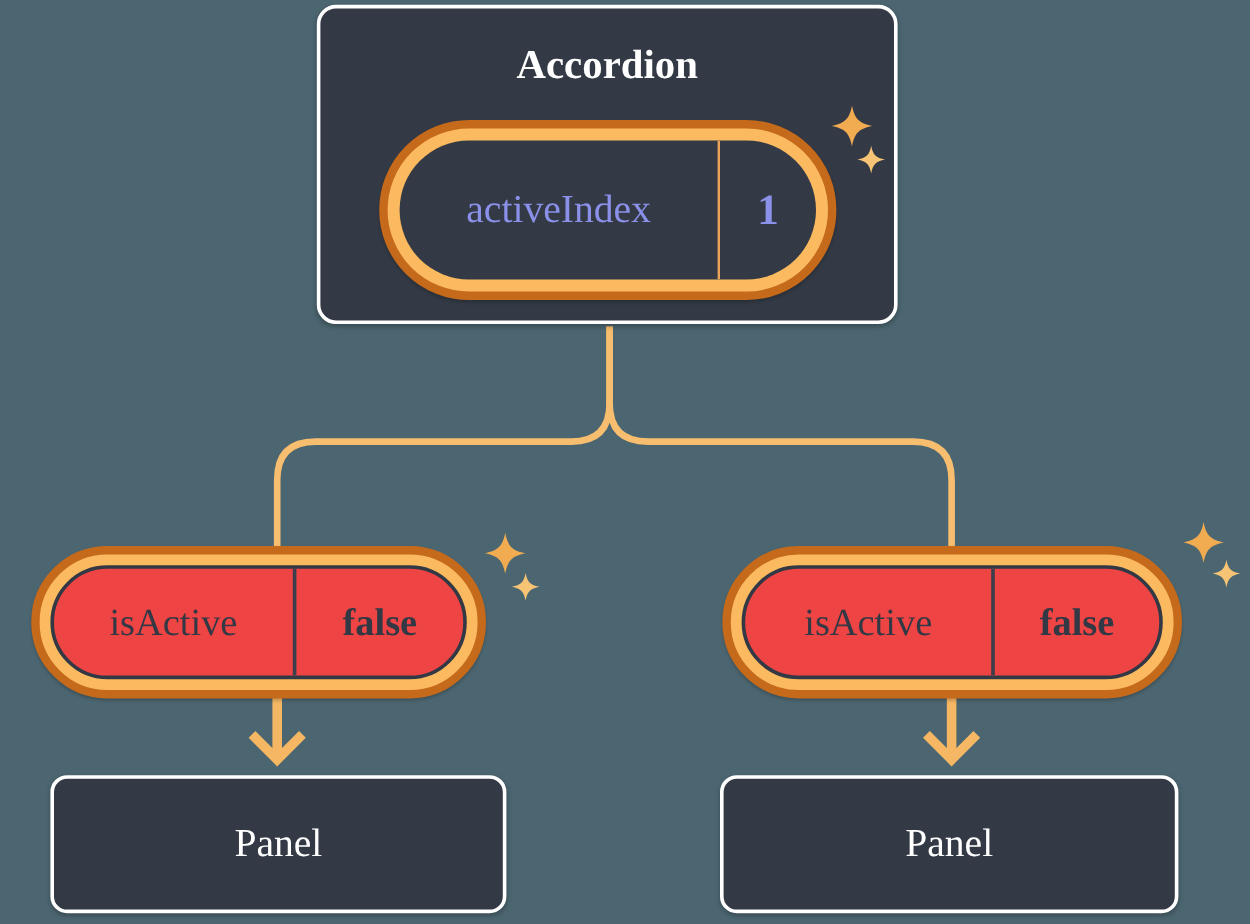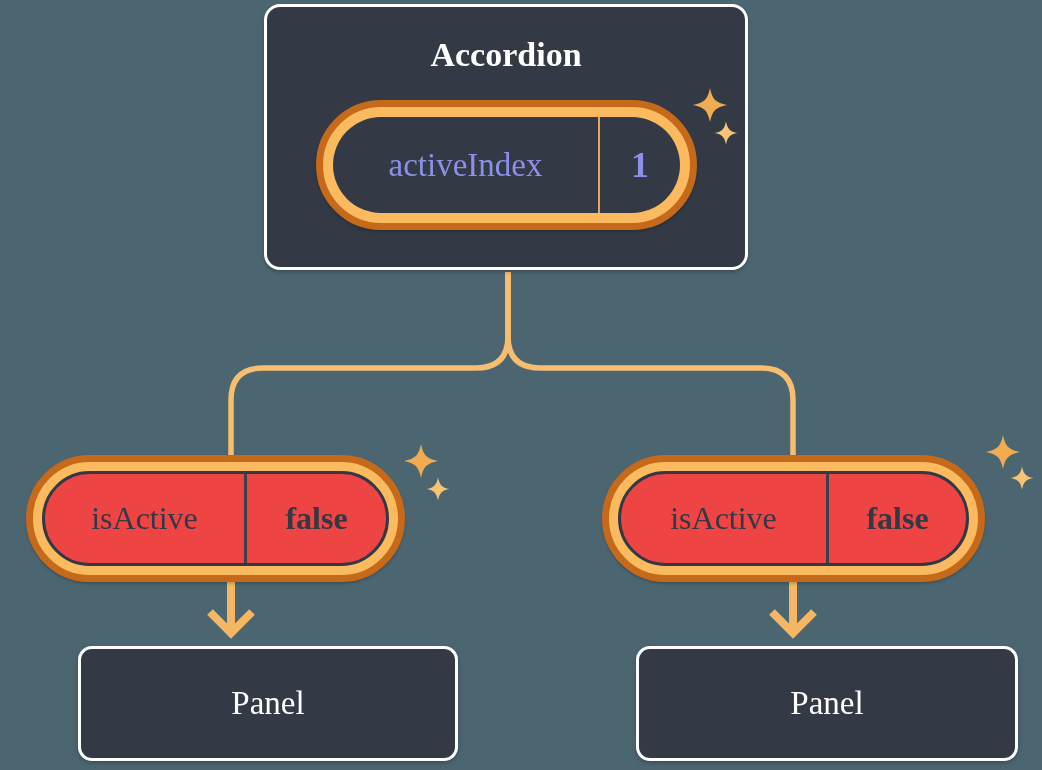--- a/index.html
+++ b/index.html
@@ -27,21 +27,21 @@
   }
 
   
   .ring {
     position:absolute; box-sizing:border-box;
     border:7px solid #C5691B; background:#FBBA5F;
     border-radius:999px; padding:9px;
     box-shadow:0 2px 3px rgba(0,0,0,.2);
     z-index:2;
   }
-  .top-ring { left:316px; top:100px; width:381px; height:130px; padding:10px; }
+  .top-ring { left:316px; top:100px; width:381px; height:150px; padding:10px; }
   .ring-inner {
     box-sizing:border-box; width:100%; height:100%;
     border-radius:999px; display:flex; align-items:stretch; overflow:hidden;
   }
   .dark-inner  { background:#333A45; }
   .purple-inner{ background:#ef4444; border:3px solid #333845; }
 
   .cell { display:flex; align-items:center; justify-content:center; }
   .grow { flex:1 1 auto; }
 
@@ -59,21 +59,20 @@
   .pill-right .key-dark { width:205px; }
 
   
   .panel {
     position:absolute; box-sizing:border-box;
     background:#333A45; border:3px solid #FFFFFF; border-radius:14px;
     display:flex; align-items:center; justify-content:center;
     color:#FFFFFF; font-size:33px; font-weight:500;
     box-shadow:0 2px 4px rgba(0,0,0,.25);
     z-index:1;
-    margin-left:36px;
   }
   .panel-left  { left:42px;  top:646px; width:380px; height:115px; }
   .panel-right { left:600px; top:646px; width:382px; height:115px; }
 </style>
 </head>
 <body>
 
 <div class="canvas">
 
   <svg class="layer under" viewBox="0 0 1042 770">

